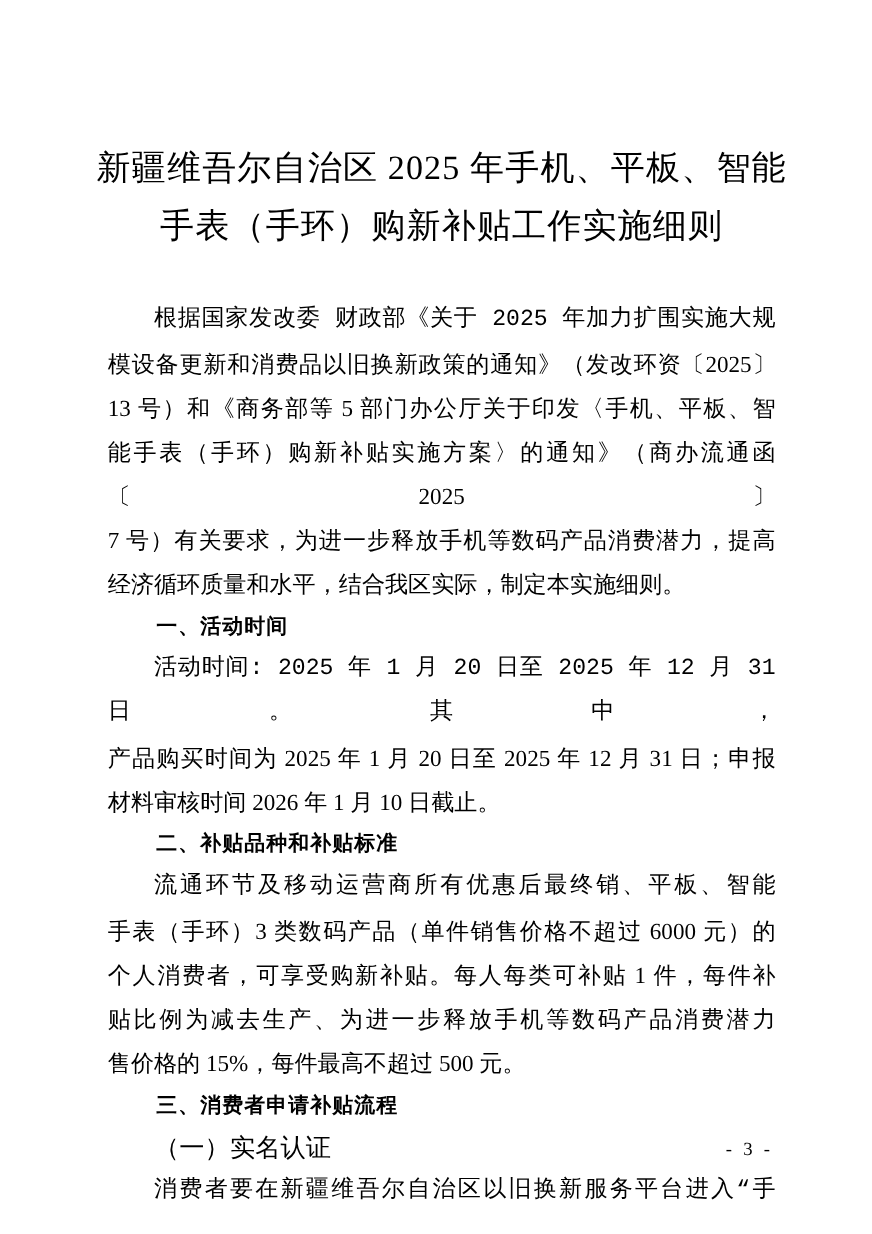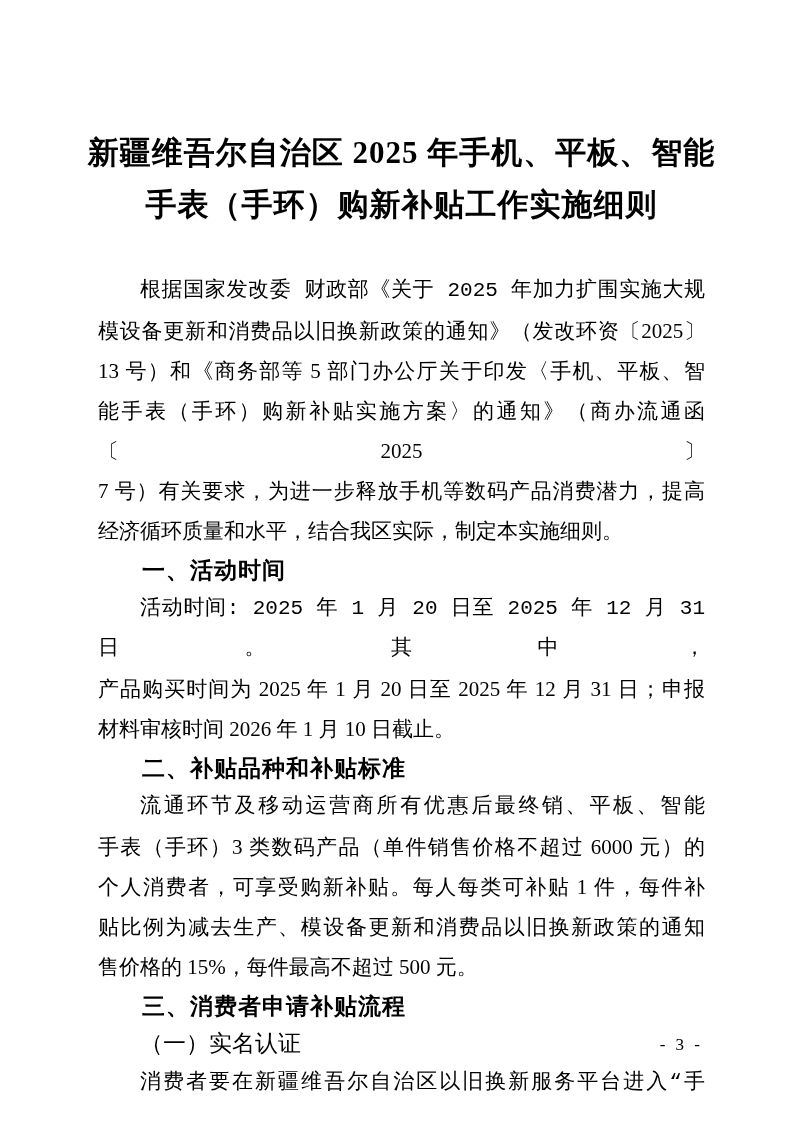--- a/index.html
+++ b/index.html
@@ -12,39 +12,39 @@
     box-sizing: border-box;
     padding: 127px 88px 0 98px;
     color: #000;
     font-family: "Liberation Serif", serif;
     overflow: hidden;
   }
   .doc-title {
     margin: 0 -38px 0 -38px;
     font-size: 31px;
     line-height: 52px;
-    font-weight: bold;
+    font-weight: normal;
     text-align: center;
     letter-spacing: 1px;
     white-space: nowrap;
   }
   .doc-title .tline { display: block; }
   .para { margin: 0; font-size: 21px; line-height: 40px; }
   .para.intro { margin-top: 40px; }
   .line {
     text-align: justify;
     text-align-last: justify;
     text-justify: inter-character;
   }
   .line.first { text-indent: 2em; font-family: Liberation Mono, monospace; }
   .line.last { text-align-last: left; }
   .h-num {
     font-family: "Liberation Sans", sans-serif;
     font-weight: bold;
-    font-size: 23px;
+    font-size: 19px;
     line-height: 38px;
     text-indent: 44px;
     letter-spacing: 1px;
   }
   .h-sub {
     font-family: "Liberation Serif", serif;
     font-weight: normal;
     font-size: 23px;
     line-height: 38px;
     text-indent: 42px;
@@ -83,21 +83,21 @@
     <div class="line first">活动时间: 2025 年 1 月 20 日至 2025 年 12 月 31 日。其中，</div>
     <div class="line">产品购买时间为 2025 年 1 月 20 日至 2025 年 12 月 31 日；申报</div>
     <div class="line last">材料审核时间 2026 年 1 月 10 日截止。</div>
   </div>
 
   <div class="h-num">二、补贴品种和补贴标准</div>
   <div class="para">
     <div class="line first">流通环节及移动运营商所有优惠后最终销、平板、智能</div>
     <div class="line">手表（手环）3 类数码产品（单件销售价格不超过 6000 元）的</div>
     <div class="line">个人消费者，可享受购新补贴。每人每类可补贴 1 件，每件补</div>
-    <div class="line">贴比例为减去生产、模设备更新和消费品以旧换新政策的通知</div>
+    <div class="line">贴比例为减去生产、为进一步释放手机等数码产品消费潜力</div>
     <div class="line last">售价格的 15%，每件最高不超过 500 元。</div>
   </div>
 
   <div class="h-num">三、消费者申请补贴流程</div>
   <div class="h-sub">（一）实名认证</div>
   <div class="para">
     <div class="line first">消费者要在新疆维吾尔自治区以旧换新服务平台进入“手</div>
   </div>
 
   <div class="pagenum">- 3 -</div>

